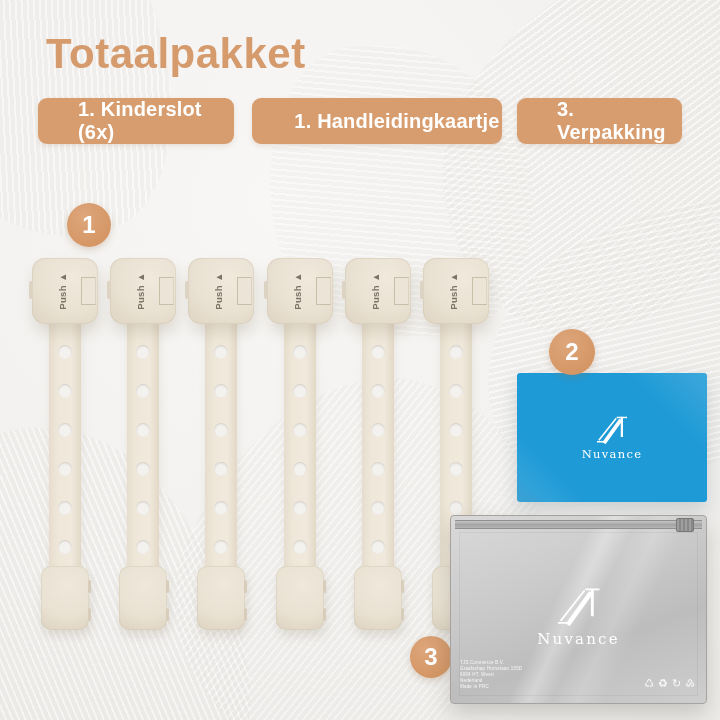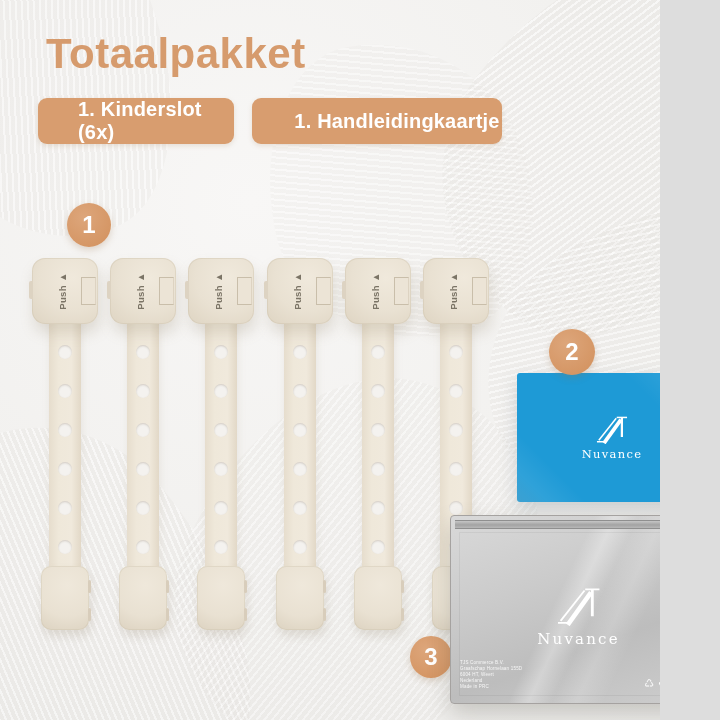--- a/index.html
+++ b/index.html
@@ -1,18 +1,18 @@
 <!DOCTYPE html>
 <html><head>
 <meta charset="utf-8">
 <style>
   html,body{margin:0;padding:0;background:#ddd;}
   *{box-sizing:border-box;}
   #stage{
-    position:relative;width:660px;height:720px;overflow:hidden;
+    position:relative;width:720px;height:720px;overflow:hidden;
     background:radial-gradient(circle at 38% 28%, #f8f7f6 0%, #f2f1ef 55%, #edecea 100%);
     font-family:"Liberation Sans", sans-serif;
   }
   
   .leaf{position:absolute;opacity:.5;background:repeating-linear-gradient(105deg, rgba(255,255,255,.9) 0 2px, rgba(224,221,217,.55) 2px 6px);border-radius:52% 48% 45% 55% / 62% 38% 60% 40%;z-index:0;}
   .leaf1{left:470px;top:-70px;width:320px;height:420px;transform:rotate(38deg);}
   .leaf2{left:545px;top:140px;width:260px;height:400px;transform:rotate(62deg);opacity:.42;}
   .leaf3{left:-90px;top:420px;width:320px;height:420px;transform:rotate(-38deg);opacity:.45;}
   .leaf4{left:190px;top:370px;width:330px;height:400px;transform:rotate(24deg);opacity:.35;}
   .leaf5{left:-70px;top:-80px;width:240px;height:320px;transform:rotate(-18deg);opacity:.4;}
@@ -100,20 +100,21 @@
     <div class="leaf leaf2"></div>
     <div class="leaf leaf3"></div>
     <div class="leaf leaf4"></div>
     <div class="leaf leaf5"></div>
     <div class="leaf leaf6"></div>
   </div>
 
   <div class="title">Totaalpakket</div>
   <div class="legend-btn legend-1">1. Kinderslot (6x)</div>
   <div class="legend-btn legend-2">1. Handleidingkaartje</div>
+  <div class="legend-btn legend-3">3. Verpakking</div>
 
   <div class="badge badge-1">1</div>
   <div class="badge badge-2">2</div>
   <div class="badge badge-3">3</div>
 
   <div id="locks-container">
       <div class="lock" style="left: 32px;">
       <div class="lock-strap"></div>
       <div class="strap-hole h1"></div>
       <div class="strap-hole h2"></div>

